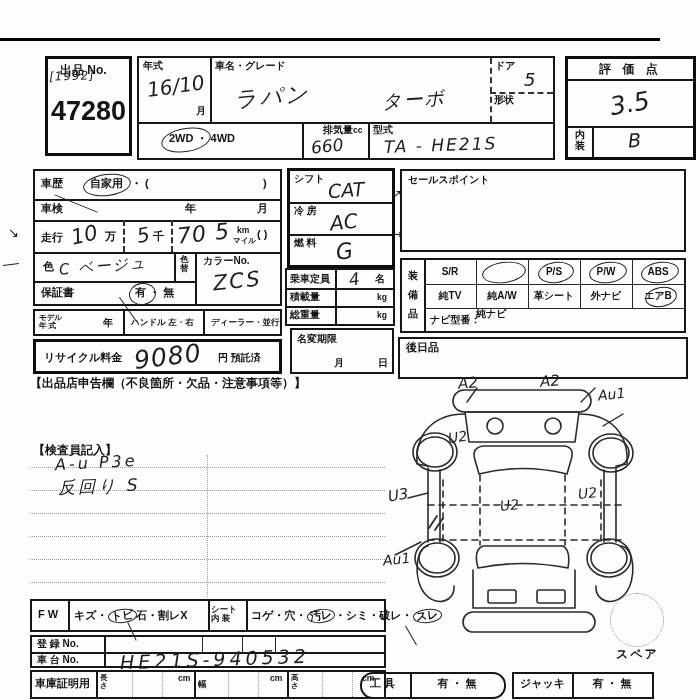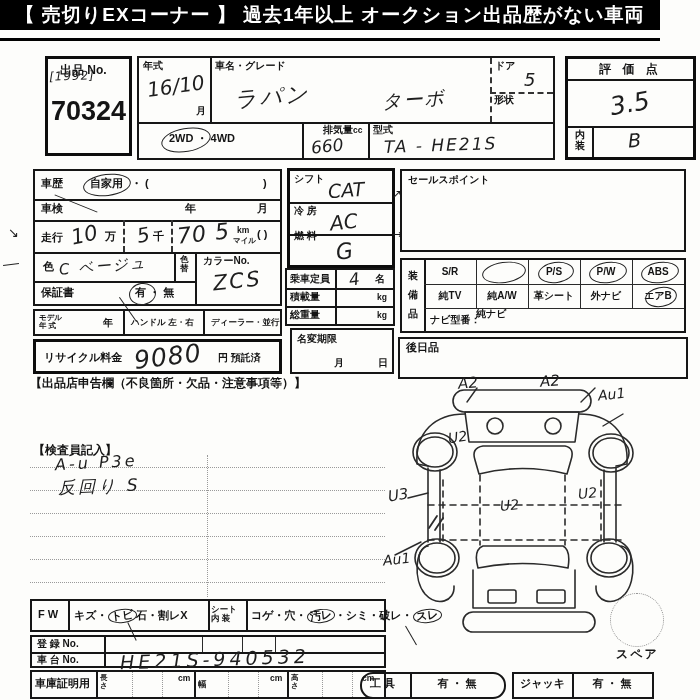--- a/index.html
+++ b/index.html
@@ -27,27 +27,26 @@
            padding:0 2px;transform:rotate(-6deg);}
   .small7{font-size:7.5px;} .small8{font-size:8.5px;} .small9{font-size:10px;}
   .s10{font-size:10px;} .s11{font-size:11px;} .s12{font-size:12px;}
   svg{position:absolute;overflow:visible;}
 </style>
 </head>
 <body>
 
 <div id="sheet">
 
-  <div class="banner">【 売切りEXコーナー 】 過去1年以上 オークション出品歴がない車両</div>
   <div class="abs" style="left:0;top:38px;width:660px;height:3px;background:#000;"></div>
 
   <div class="box3" style="left:45px;top:56px;width:87px;height:100px;">
     <div class="lbl s12" style="left:12px;top:5px;">出品 No.</div>
     <div class="hw s12" style="left:1px;top:11px;transform:rotate(-2deg);letter-spacing:1px;">[1992]</div>
-    <div class="lbl" style="left:0;top:38px;width:81px;text-align:center;font-size:27px;">70324</div>
+    <div class="lbl" style="left:0;top:38px;width:81px;text-align:center;font-size:27px;">47280</div>
   </div>
 
   <div class="box" style="left:137px;top:56px;width:418px;height:104px;">
     <div class="hline" style="left:0;top:64px;width:414px;"></div>
     <div class="vline" style="left:71px;top:0;height:64px;"></div>
     <div class="vdash" style="left:351px;top:0;height:64px;"></div>
     <div class="hdash" style="left:351px;top:34px;width:63px;"></div>
     <div class="vline" style="left:163px;top:64px;height:36px;"></div>
     <div class="vline" style="left:229px;top:64px;height:36px;"></div>
 
@@ -147,21 +146,21 @@
 
   <div class="lbl s12" style="left:30px;top:378px;font-family:Liberation Mono, monospace;">【出品店申告欄（不良箇所・欠品・注意事項等）】</div>
 
   <div class="box3" style="left:287px;top:168px;width:108px;height:100px;">
     <div class="hline" style="left:0;top:31px;width:102px;"></div>
     <div class="hline" style="left:0;top:63px;width:102px;"></div>
     <div class="lbl s10" style="left:4px;top:3px;">シフト</div>
     <div class="hw" style="left:38px;top:10px;font-size:19px;transform:rotate(-4deg);">CAT</div>
     <div class="lbl s10" style="left:4px;top:35px;">冷 房</div>
     <div class="hw" style="left:40px;top:41px;font-size:20px;transform:rotate(-6deg);">AC</div>
-    <div class="lbl s10" style="left:4px;top:60px;">燃 料</div>
+    <div class="lbl s10" style="left:4px;top:67px;font-family:Liberation Serif, serif;">燃 料</div>
     <div class="hw" style="left:46px;top:70px;font-size:22px;transform:rotate(-8deg);">G</div>
   </div>
   <div class="hw" style="left:392px;top:188px;font-size:12px;">↗</div>
   <div class="hw" style="left:392px;top:228px;font-size:12px;">→</div>
 
   <div class="box" style="left:285px;top:268px;width:110px;height:58px;">
     <div class="hline" style="left:0;top:18px;width:106px;"></div>
     <div class="hline" style="left:0;top:36px;width:106px;"></div>
     <div class="vline" style="left:48px;top:0;height:54px;"></div>
     <div class="lbl small9" style="left:3px;top:4px;">乗車定員</div>

